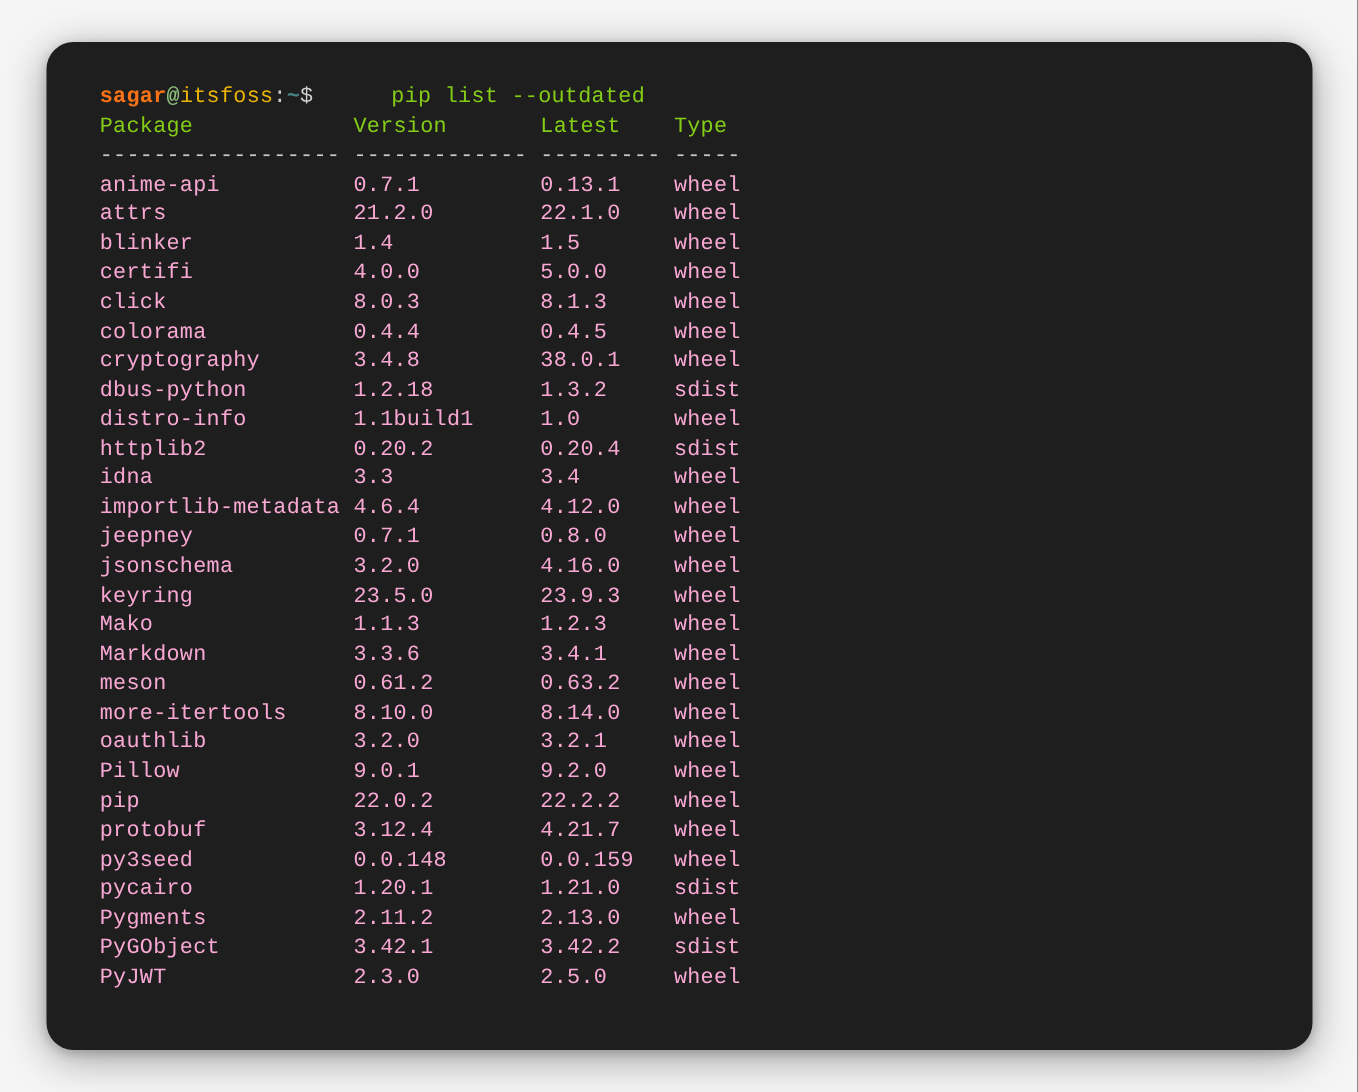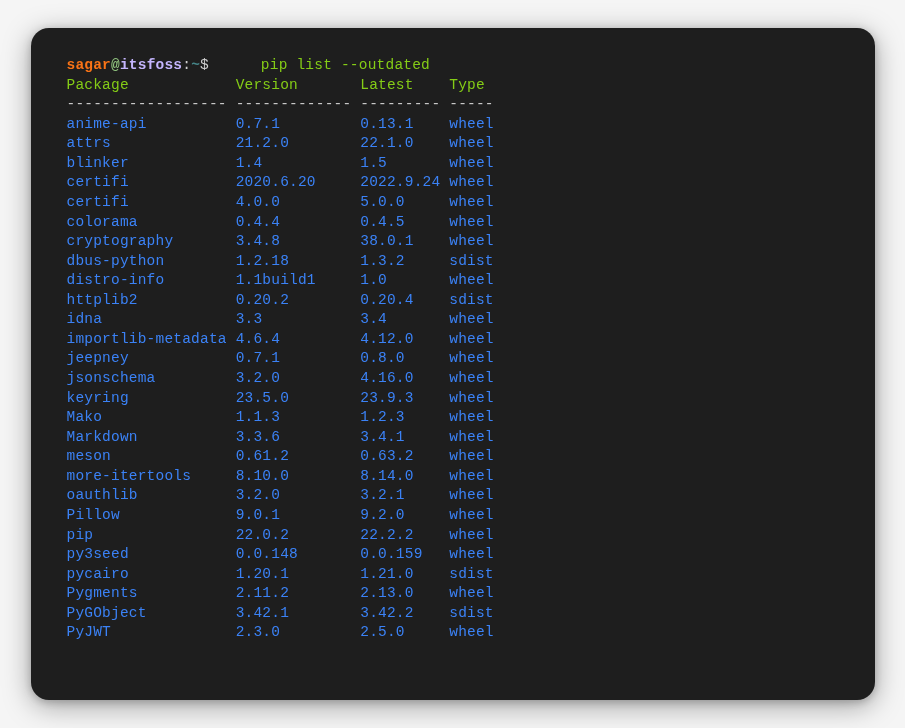--- a/index.html
+++ b/index.html
@@ -28,62 +28,63 @@
       font-size: 14.5px;
       line-height: 1.35;
       letter-spacing: 0.2px;
     }
     .prompt-line {
       white-space: pre;
       margin-bottom: 0px;
     }
     .user { color: #f97316; font-weight: bold; }
     .at   { color: #8ec07c; font-weight: bold; }
-    .host { color: #c4b5fd; font-weight: bold; }
+    .host { color: #eab308; font-weight: normal; }
     .colon{ color: #d0d0d0; }
     .path { color: #458588; font-weight: bold; }
     .dollar{ color: #d0d0d0; }
     .cmd  { color: #84cc16; margin-left: 43px; }
     .header-row, .sep-row, .data-row {
       white-space: pre;
       font-family: inherit;
     }
     .header-row { color: #84cc16; }
     .sep-row { color: #c8c8c8; }
-    .data-row { color: #3b82f6; }
+    .data-row { color: #f9a8d4; }
   </style>
 </head>
 <body>
 
 <div class="terminal-window">
   <div class="prompt-line"><span class="user">sagar</span><span class="at">@</span><span class="host">itsfoss</span><span class="colon">:</span><span class="path">~</span><span class="dollar">$</span> <span class="cmd">pip list --outdated</span></div>
   <div id="table-area">
       <div class="header-row">Package            Version       Latest    Type</div>
       <div class="sep-row">------------------ ------------- --------- -----</div>
       <div class="data-row">anime-api          0.7.1         0.13.1    wheel</div>
       <div class="data-row">attrs              21.2.0        22.1.0    wheel</div>
       <div class="data-row">blinker            1.4           1.5       wheel</div>
-      <div class="data-row">certifi            2020.6.20     2022.9.24 wheel</div>
       <div class="data-row">certifi            4.0.0         5.0.0     wheel</div>
+      <div class="data-row">click              8.0.3         8.1.3     wheel</div>
       <div class="data-row">colorama           0.4.4         0.4.5     wheel</div>
       <div class="data-row">cryptography       3.4.8         38.0.1    wheel</div>
       <div class="data-row">dbus-python        1.2.18        1.3.2     sdist</div>
       <div class="data-row">distro-info        1.1build1     1.0       wheel</div>
       <div class="data-row">httplib2           0.20.2        0.20.4    sdist</div>
       <div class="data-row">idna               3.3           3.4       wheel</div>
       <div class="data-row">importlib-metadata 4.6.4         4.12.0    wheel</div>
       <div class="data-row">jeepney            0.7.1         0.8.0     wheel</div>
       <div class="data-row">jsonschema         3.2.0         4.16.0    wheel</div>
       <div class="data-row">keyring            23.5.0        23.9.3    wheel</div>
       <div class="data-row">Mako               1.1.3         1.2.3     wheel</div>
       <div class="data-row">Markdown           3.3.6         3.4.1     wheel</div>
       <div class="data-row">meson              0.61.2        0.63.2    wheel</div>
       <div class="data-row">more-itertools     8.10.0        8.14.0    wheel</div>
       <div class="data-row">oauthlib           3.2.0         3.2.1     wheel</div>
       <div class="data-row">Pillow             9.0.1         9.2.0     wheel</div>
       <div class="data-row">pip                22.0.2        22.2.2    wheel</div>
+      <div class="data-row">protobuf           3.12.4        4.21.7    wheel</div>
       <div class="data-row">py3seed            0.0.148       0.0.159   wheel</div>
       <div class="data-row">pycairo            1.20.1        1.21.0    sdist</div>
       <div class="data-row">Pygments           2.11.2        2.13.0    wheel</div>
       <div class="data-row">PyGObject          3.42.1        3.42.2    sdist</div>
       <div class="data-row">PyJWT              2.3.0         2.5.0     wheel</div>
     </div>
 </div>
 
 </body></html>

